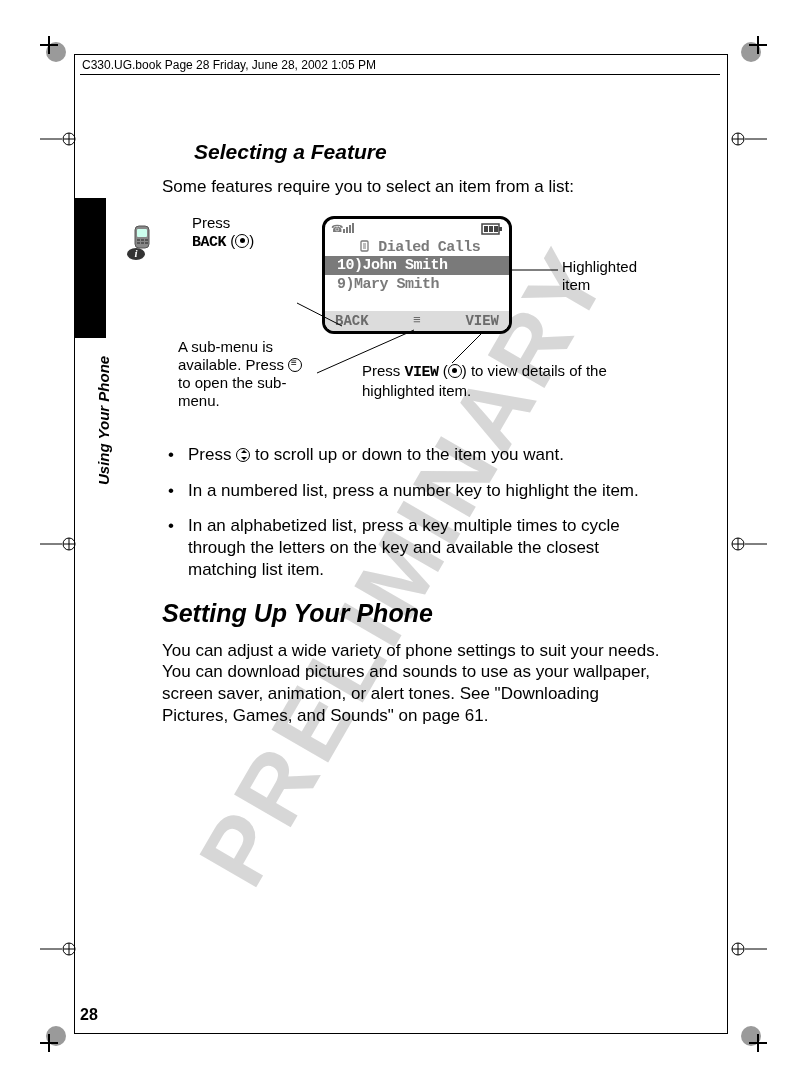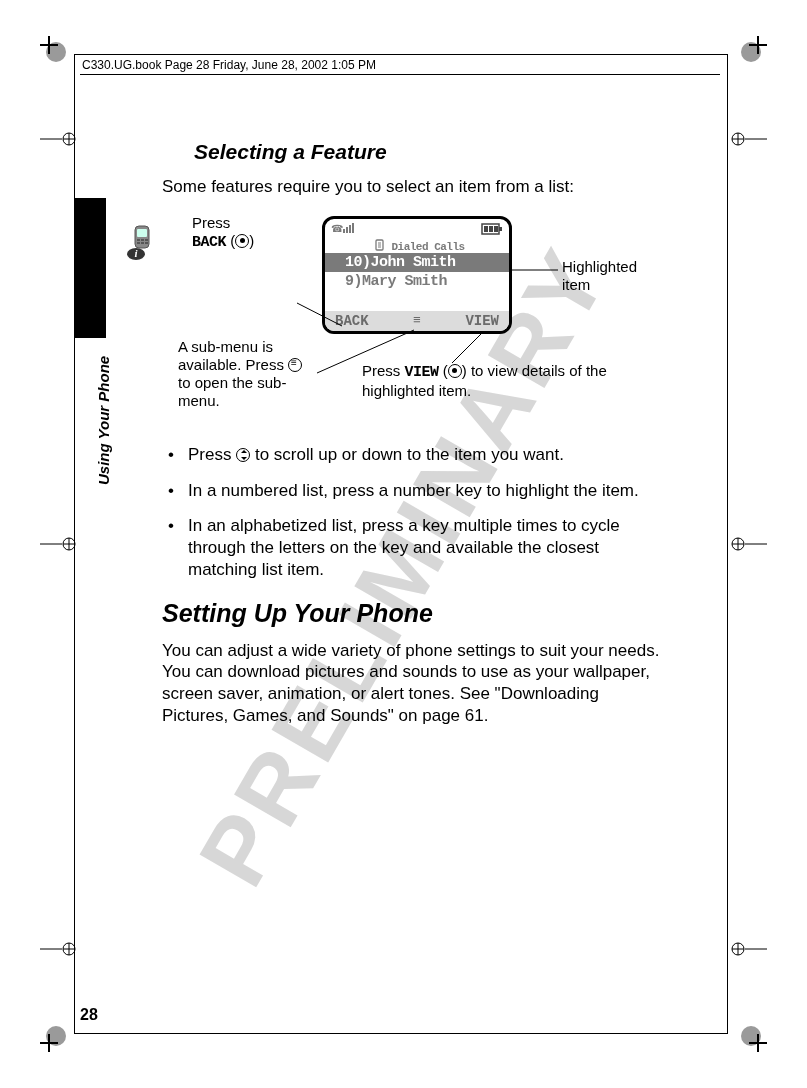--- a/index.html
+++ b/index.html
@@ -164,29 +164,29 @@
     display: flex;
     justify-content: space-between;
     align-items: center;
     padding: 2px 6px 0 6px;
   }
   .screen-title {
     text-align: center;
     font-family: "Courier New", monospace;
     font-weight: bold;
     color: #7a7a7a;
-    font-size: 11px;
+    font-size: 15px;
     letter-spacing: -0.5px;
     padding-left: 6px;
   }
   .screen-row {
     font-family: "Courier New", monospace;
     font-weight: bold;
     font-size: 15px;
-    padding: 1px 20px;
+    padding: 1px 12px;
     letter-spacing: -0.5px;
   }
   .row-hl { background: #7a7a7a; color: #fff; }
   .row-normal { color: #7a7a7a; }
   .softkey-row {
     position: absolute;
     bottom: 0; left: 0; right: 0;
     height: 20px;
     background: #dcdcdc;
     display: flex;

